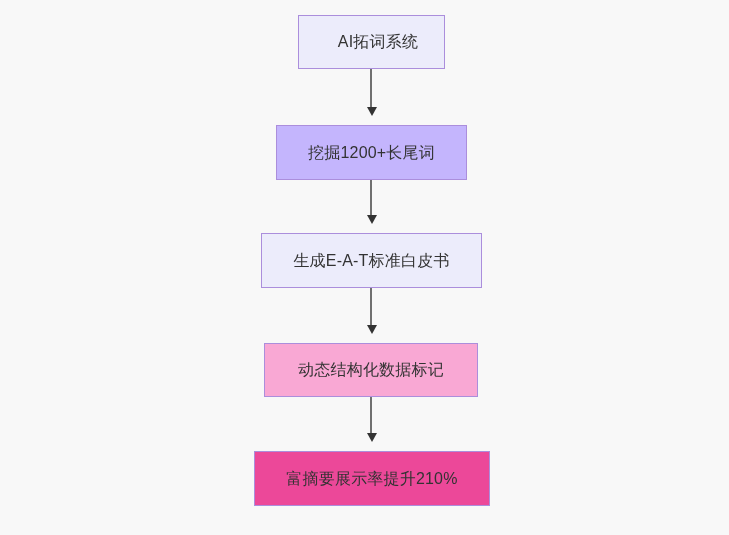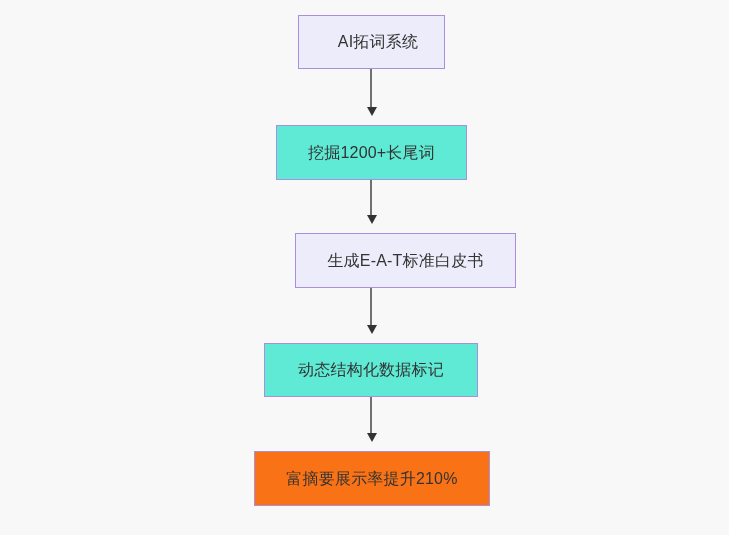--- a/index.html
+++ b/index.html
@@ -75,26 +75,26 @@
     <div class="edge-head" style="top: 37px; border-top-color: rgb(51, 51, 51);"></div>
   </div>
   <div class="edge" id="edge-3" style="left: 371px; top: 397px;">
     <div class="edge-line" style="height: 37px; background: rgb(112, 112, 112); left: -1px;"></div>
     <div class="edge-head" style="top: 36px; border-top-color: rgb(51, 51, 51);"></div>
   </div>
 
   <div class="node" id="node-0" style="left: 298px; top: 15px; width: 147px; height: 54px; background: rgb(236, 236, 251); border-color: rgb(171, 142, 220); color: rgb(51, 51, 51); padding-left: 13px;">
     <span class="node-label">AI拓词系统</span>
   </div>
-  <div class="node" id="node-1" style="left: 276px; top: 125px; width: 191px; height: 55px; background: #5eead4; border-color: rgb(171, 142, 220); color: rgb(51, 51, 51);">
+  <div class="node" id="node-1" style="left: 276px; top: 125px; width: 191px; height: 55px; background: #c4b5fd; border-color: rgb(171, 142, 220); color: rgb(51, 51, 51);">
     <span class="node-label">挖掘1200+长尾词</span>
   </div>
-  <div class="node" id="node-2" style="left: 261px; top: 233px; width: 221px; height: 55px; background: rgb(236, 236, 251); border-color: rgb(171, 142, 220); color: rgb(51, 51, 51); margin-left: 34px;">
+  <div class="node" id="node-2" style="left: 261px; top: 233px; width: 221px; height: 55px; background: rgb(236, 236, 251); border-color: rgb(171, 142, 220); color: rgb(51, 51, 51);">
     <span class="node-label">生成E-A-T标准白皮书</span>
   </div>
-  <div class="node" id="node-3" style="left: 264px; top: 343px; width: 214px; height: 54px; background: #5eead4; border-color: rgb(171, 142, 220); color: rgb(51, 51, 51);">
+  <div class="node" id="node-3" style="left: 264px; top: 343px; width: 214px; height: 54px; background: #f9a8d4; border-color: rgb(171, 142, 220); color: rgb(51, 51, 51);">
     <span class="node-label">动态结构化数据标记</span>
   </div>
-  <div class="node" id="node-4" style="left: 254px; top: 451px; width: 236px; height: 55px; background: #f97316; border-color: rgb(171, 142, 220); color: rgb(51, 51, 51);">
+  <div class="node" id="node-4" style="left: 254px; top: 451px; width: 236px; height: 55px; background: #ec4899; border-color: rgb(171, 142, 220); color: rgb(51, 51, 51);">
     <span class="node-label">富摘要展示率提升210%</span>
   </div>
 
 </div>
 
 </body></html>

